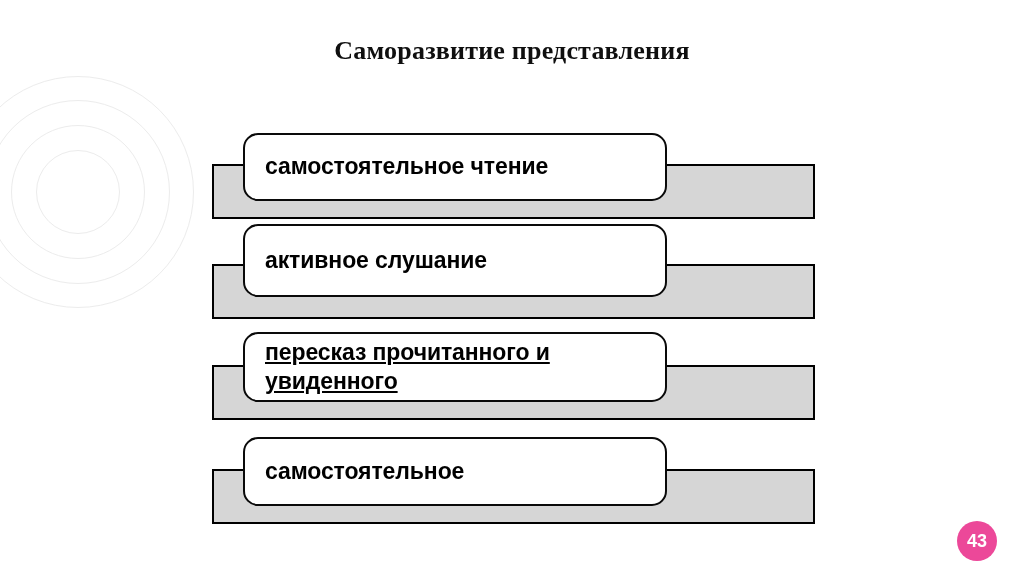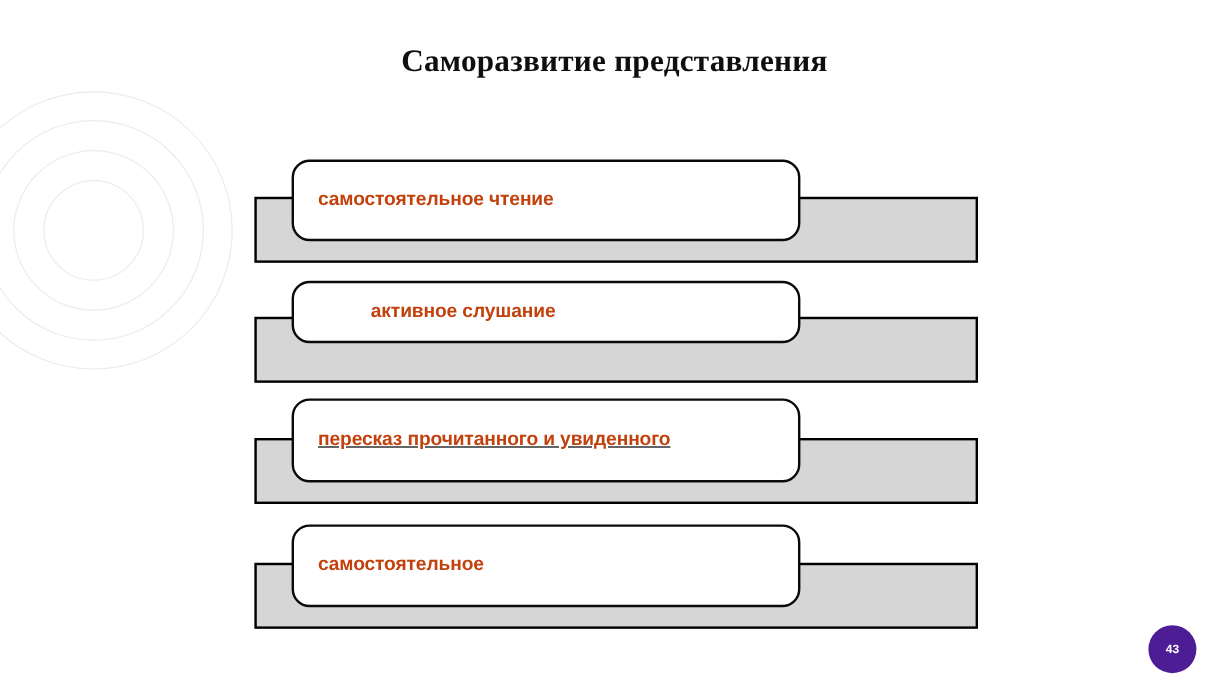--- a/index.html
+++ b/index.html
@@ -85,52 +85,52 @@
     border-radius: 15px;
     box-sizing: border-box;
     display: flex;
     align-items: center;
   }
   .card-label {
     display: block;
     padding: 0 0 0 20px;
     font-family: "Liberation Sans", sans-serif;
     font-weight: bold;
-    font-size: 16px;
+    font-size: 23px;
     line-height: 1.28;
-    color: #c2410c;
+    color: #000000;
     letter-spacing: -0.1px;
   }
 
   
   .row-1 .bar  { top: 164px; height: 55px; }
   .row-1 .card { top: 133px; height: 68px; }
 
   .row-2 .bar  { top: 264px; height: 55px; }
-  .row-2 .card { top: 234px; height: 52px; padding-left: 44px; }
+  .row-2 .card { top: 224px; height: 73px; }
 
   .row-3 .bar  { top: 365px; height: 55px; }
   .row-3 .card { top: 332px; height: 70px; text-decoration: underline; }
 
   .row-4 .bar  { top: 469px; height: 55px; }
   .row-4 .card { top: 437px; height: 69px; }
 
   
   .page-badge {
     position: absolute;
     left: 957px;
     top: 521px;
     width: 40px;
     height: 40px;
     border-radius: 50%;
-    background: #4c1d95;
+    background: #ec4899;
     color: #ffffff;
     font-family: "Liberation Sans", sans-serif;
     font-weight: bold;
-    font-size: 10px;
+    font-size: 18px;
     display: flex;
     align-items: center;
     justify-content: center;
   }
 </style>
 </head>
 <body>
 
 <div id="slide">
 

